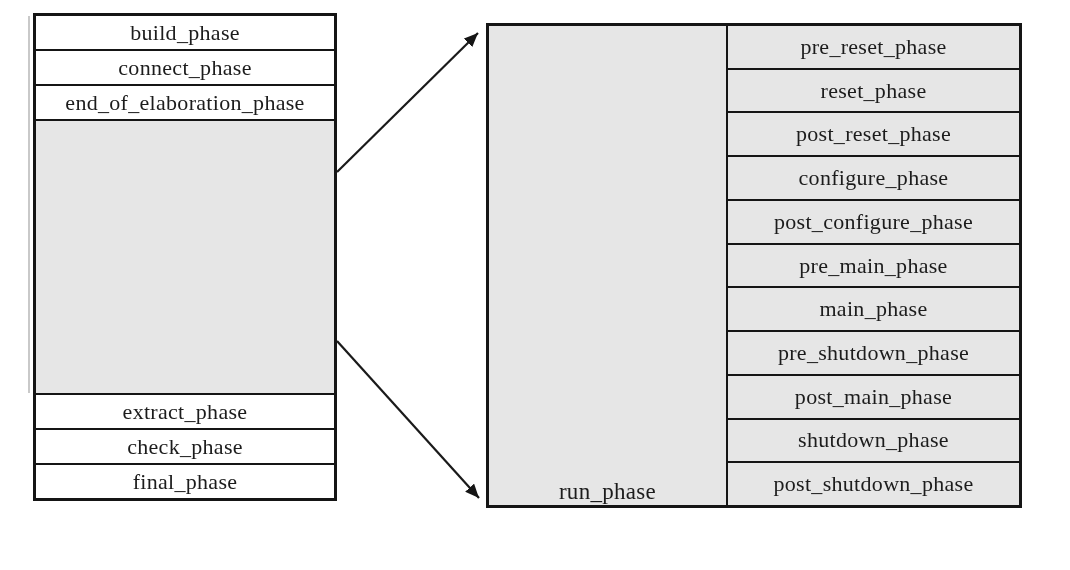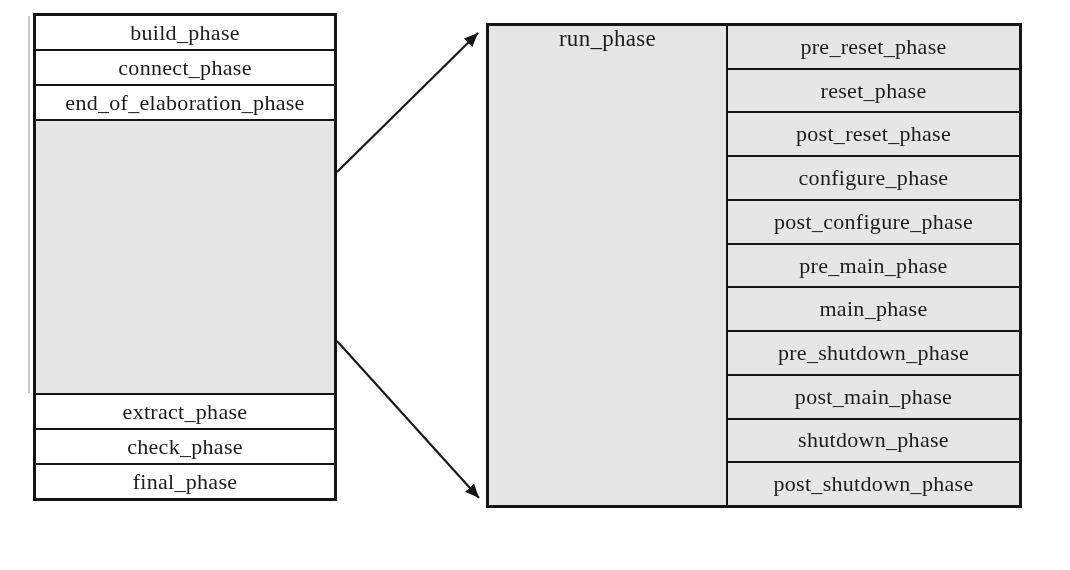--- a/index.html
+++ b/index.html
@@ -67,21 +67,21 @@
     flex-direction: row;
     background: #e6e6e6;
   }
   .run-cell {
     flex: none;
     width: 239px;
     box-sizing: border-box;
     border-right: 2.5px solid #151515;
     background: #e6e6e6;
     display: flex;
-    align-items: flex-start;
+    align-items: flex-end;
     justify-content: center;
     font-size: 23px;
     letter-spacing: 0.3px;
   }
   .sub-col {
     flex: 1 1 auto;
     display: flex;
     flex-direction: column;
   }
   .sub-row {

